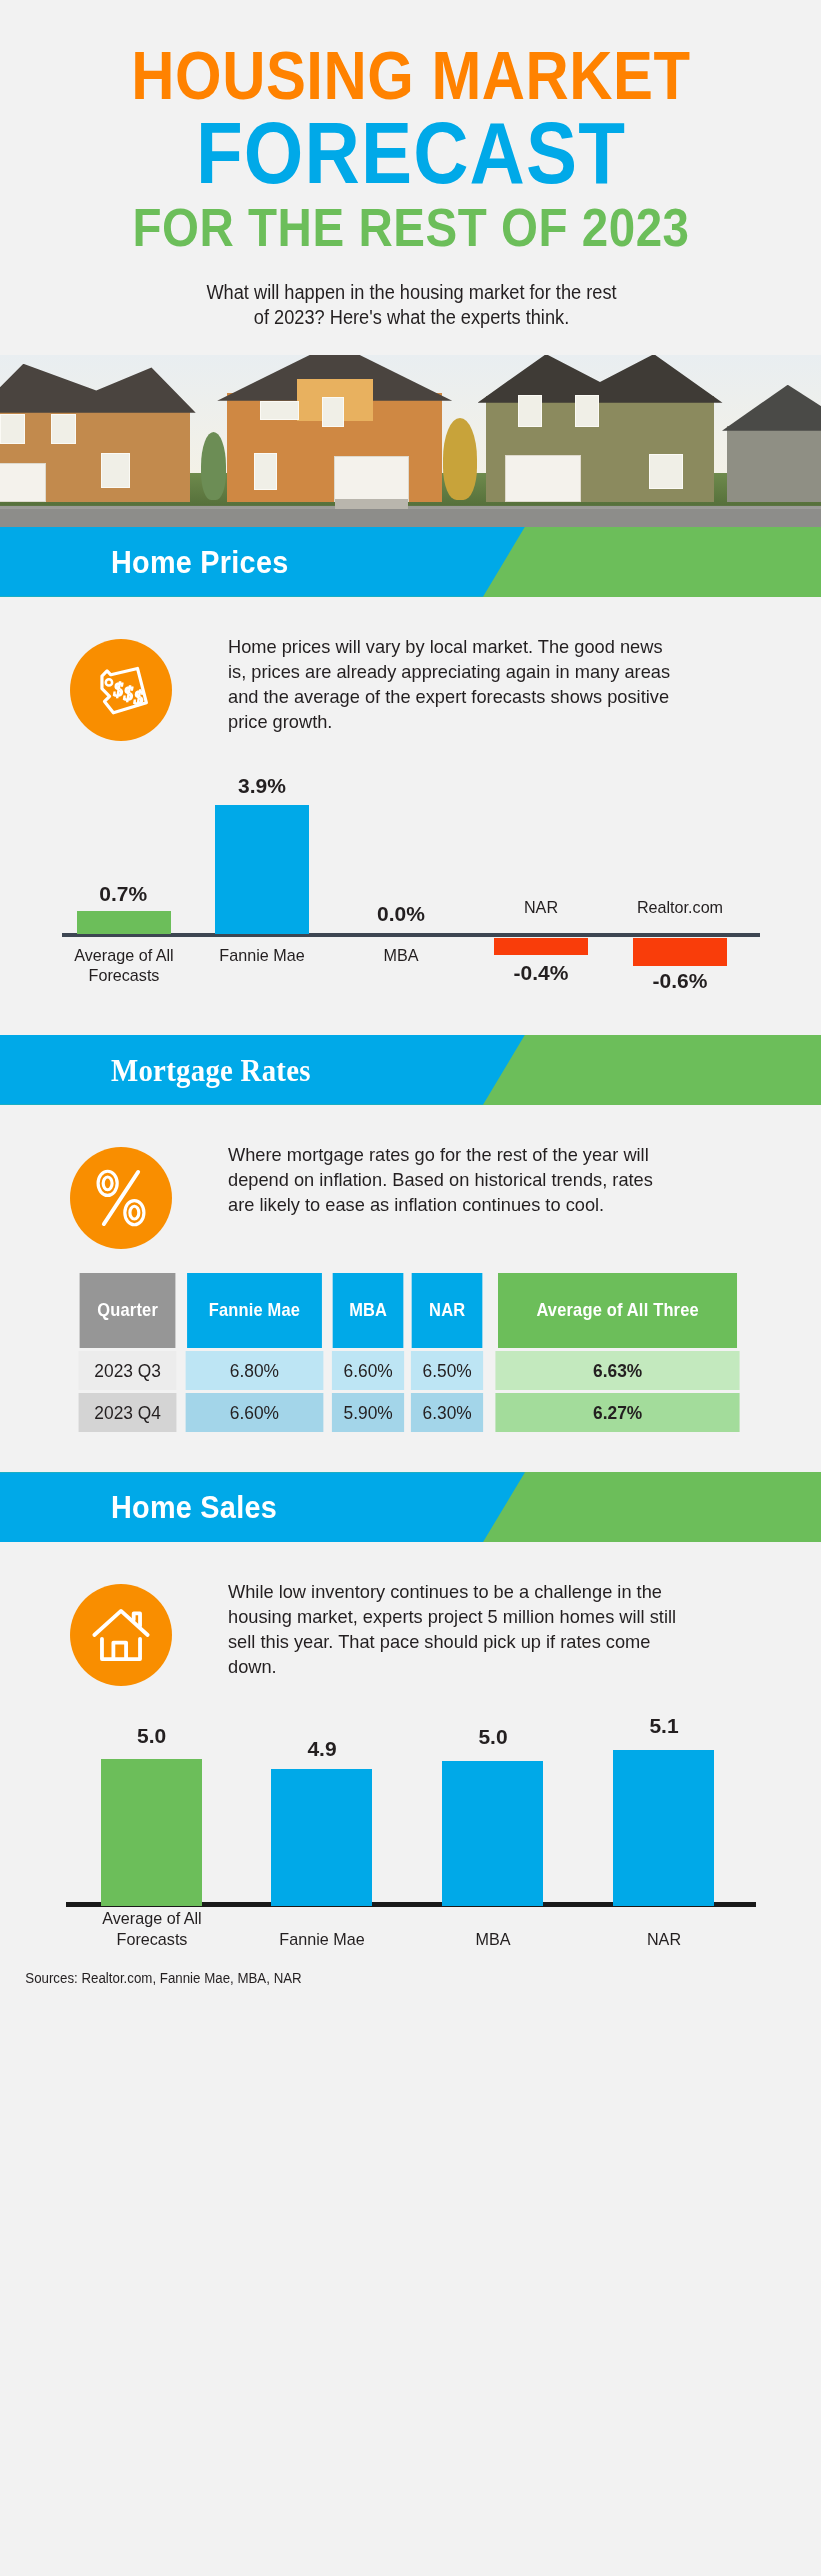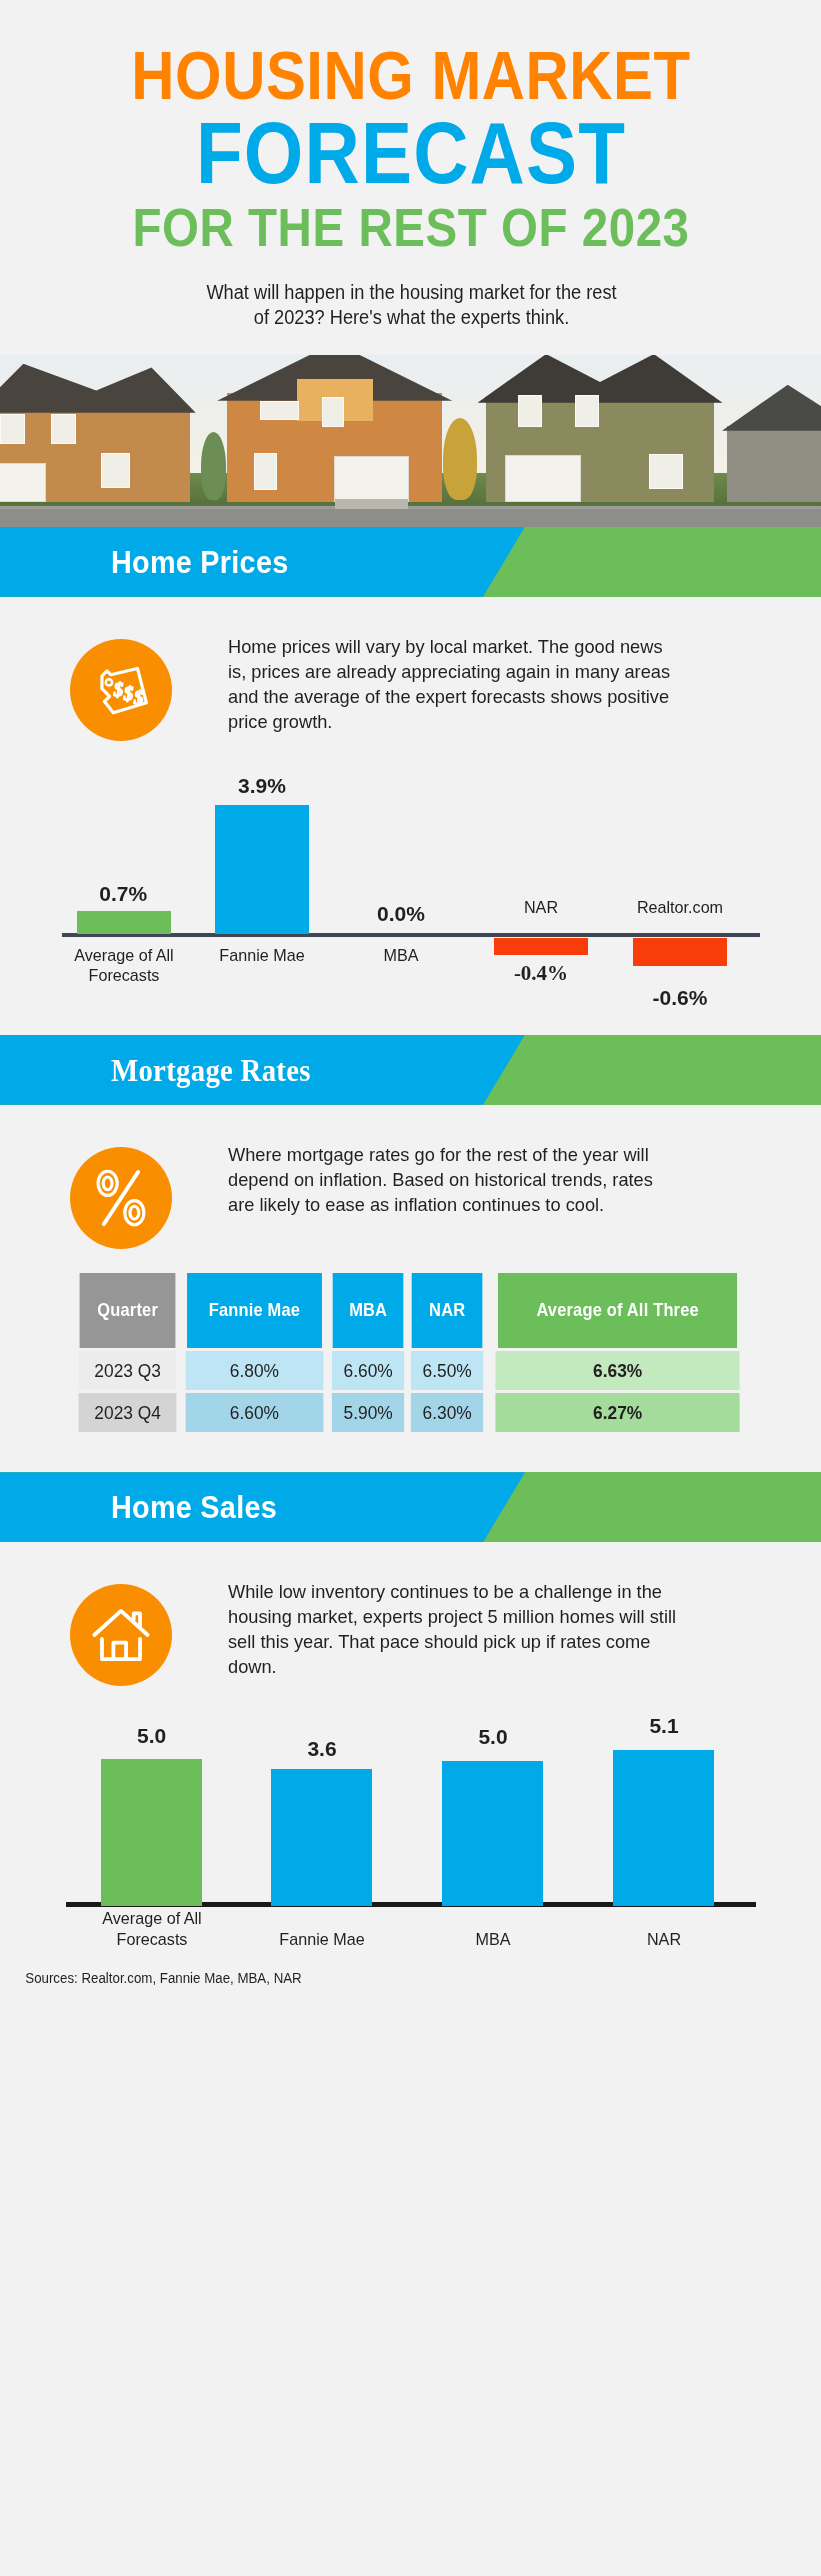--- a/index.html
+++ b/index.html
@@ -364,27 +364,27 @@
       </div>
 
       <div class="c1-col" style="left:284px;">
         <div class="c1-val" style="top:138px;">0.0%</div>
         <div class="c1-cat" style="top:182px;">MBA</div>
       </div>
 
       <div class="c1-col" style="left:424px;">
         <div class="c1-cat" style="top:134px;">NAR</div>
         <div class="c1-bar neg" style="height:17.7px; background:#f93d0a;"></div>
-        <div class="c1-val" style="top:197px;font-family:Liberation Serif, serif;">-0.4%</div>
+        <div class="c1-val" style="top:197px;">-0.4%</div>
       </div>
 
       <div class="c1-col" style="left:563px;">
         <div class="c1-cat" style="top:134px;">Realtor.com</div>
         <div class="c1-bar neg" style="height:28px; background:#f93d0a;"></div>
-        <div class="c1-val" style="top:222px;">-0.6%</div>
+        <div class="c1-val" style="top:205px;">-0.6%</div>
       </div>
     </div>
   </div>
 
   <div class="banner" style="margin-top:24px;font-family:Liberation Serif, serif;">
     <div class="banner-blue"></div>
     <div class="banner-label">Mortgage Rates</div>
   </div>
 
   <div class="block">
@@ -457,21 +457,21 @@
     <div class="chart2">
       <div class="c2-axis"></div>
 
       <div class="c2-col" style="left:12.6px;">
         <div class="c2-val" style="top:11.4px;">5.0</div>
         <div class="c2-bar" style="height:147px; background:#6cbe5a;"></div>
         <div class="c2-cat">Average of All Forecasts</div>
       </div>
 
       <div class="c2-col" style="left:183px;">
-        <div class="c2-val" style="top:24px;">3.6</div>
+        <div class="c2-val" style="top:24px;">4.9</div>
         <div class="c2-bar" style="height:137px; background:#00a9e8;"></div>
         <div class="c2-cat">Fannie Mae</div>
       </div>
 
       <div class="c2-col" style="left:354px;">
         <div class="c2-val" style="top:12.6px;">5.0</div>
         <div class="c2-bar" style="height:145px; background:#00a9e8;"></div>
         <div class="c2-cat">MBA</div>
       </div>
 

